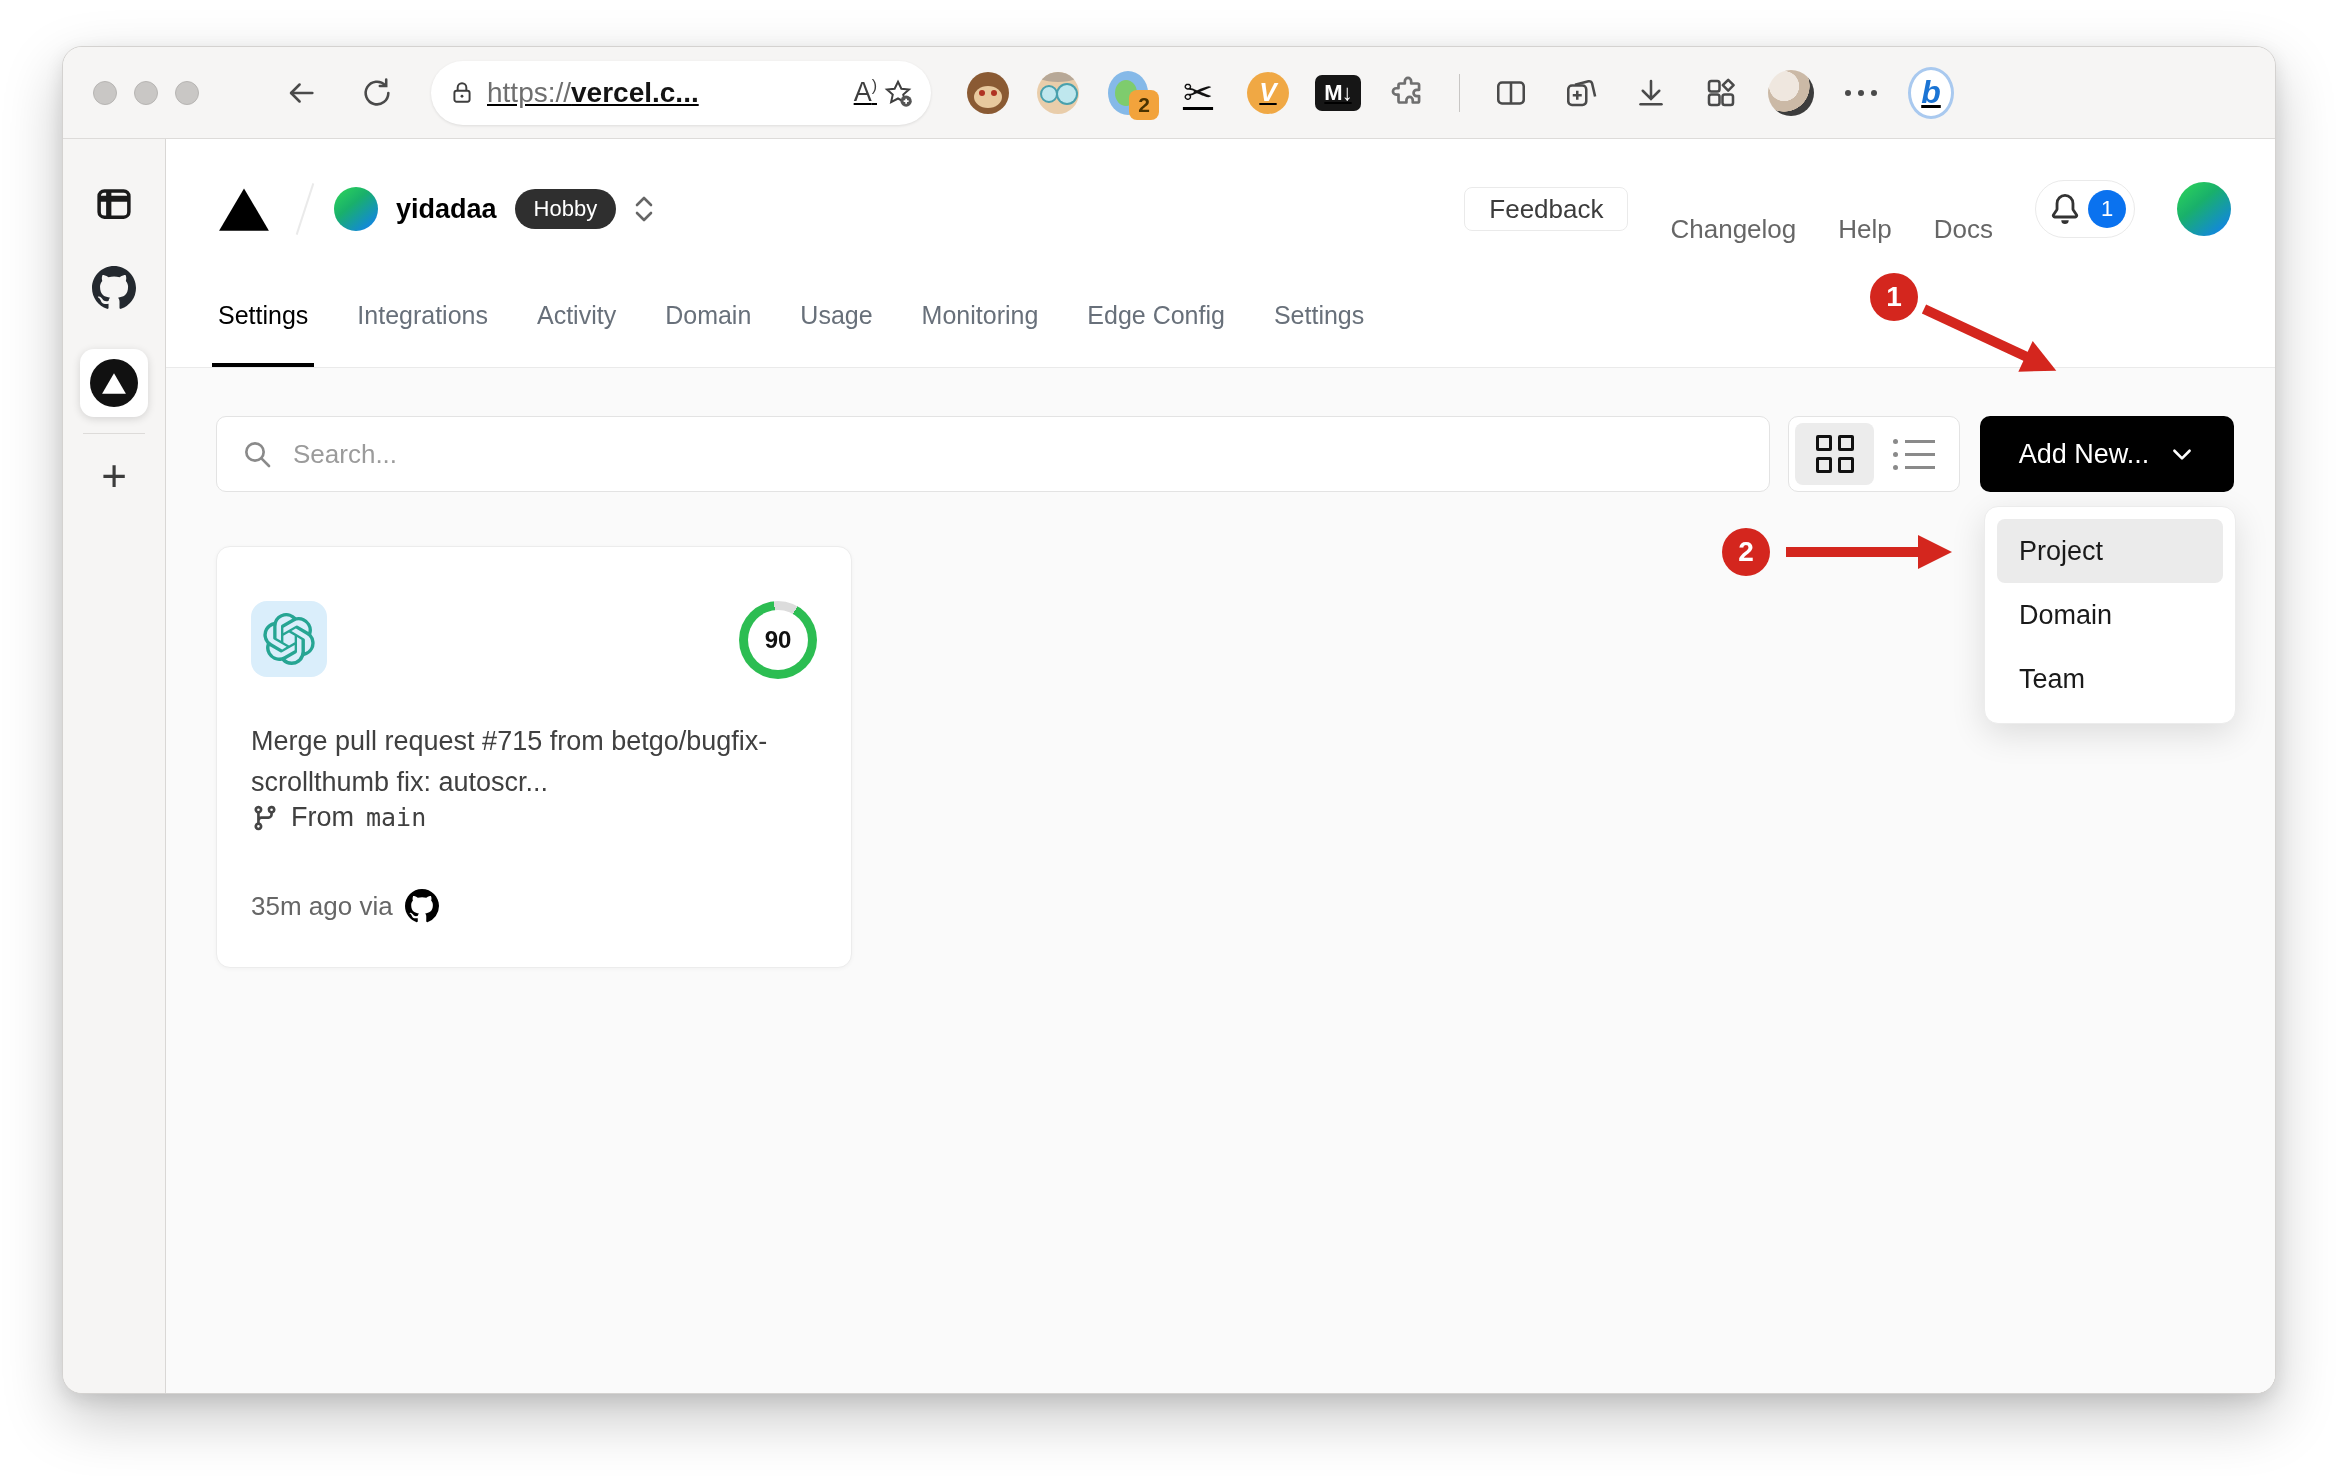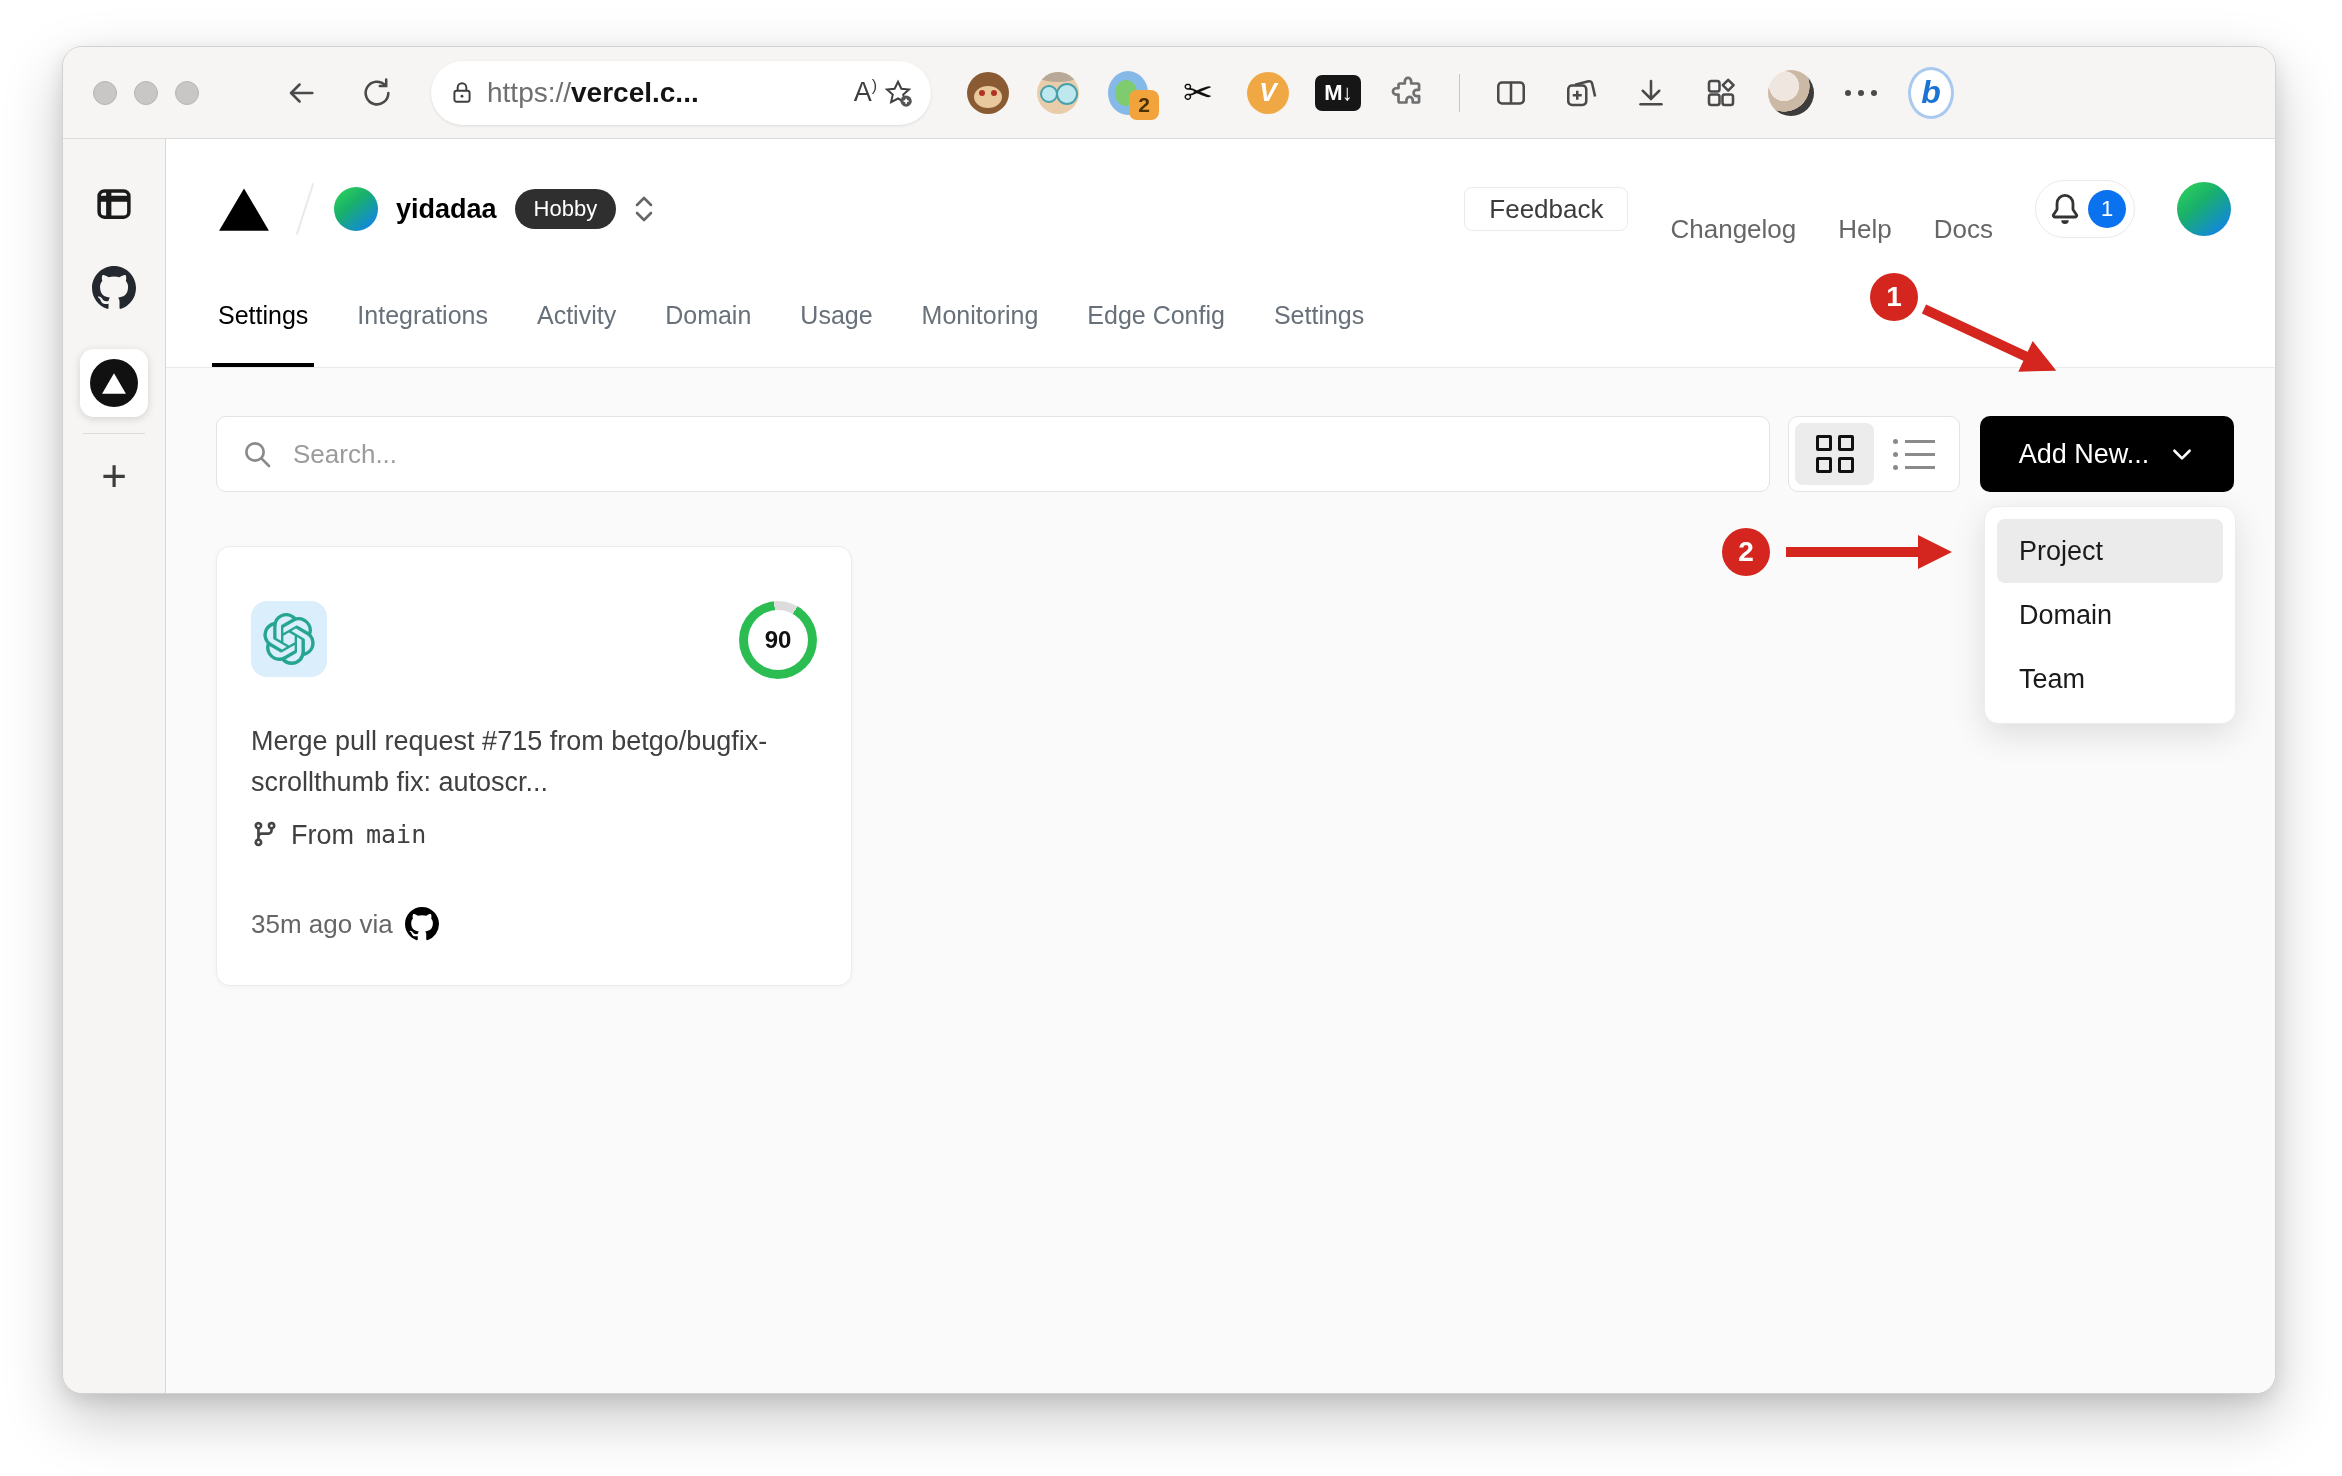--- a/index.html
+++ b/index.html
@@ -8,21 +8,21 @@
   
   .window{
     position:absolute; left:62px; top:46px; width:2214px; height:1348px;
     background:#f6f5f4; border:1px solid #d4d2d0; border-radius:20px;
     box-shadow:0 24px 60px rgba(0,0,0,.22), 0 6px 18px rgba(0,0,0,.10);
     overflow:hidden; display:flex; flex-direction:column;
   }
 
   
   .toolbar{ height:92px; flex:0 0 92px; display:flex; align-items:center; padding:0 30px;
-    border-bottom:1px solid #dddbd9; background:#f6f5f4; }
+    border-bottom:1px solid #dddbd9; background:#f6f5f4;text-decoration:underline; }
   .traffic{ display:flex; gap:17px; }
   .light{ width:24px; height:24px; border-radius:50%; background:#c9c7c5; border:1px solid #b7b5b3; }
   .navbtn{ background:none; border:none; color:#4a4a4a; display:flex; align-items:center; justify-content:center;
     width:48px; height:48px; cursor:pointer; }
   .back{ margin-left:78px; }
   .reload{ margin-left:28px; }
   .addressbar{ margin-left:30px; width:500px; height:64px; background:#fff; border-radius:34px;
     box-shadow:0 1px 3px rgba(0,0,0,.10); display:flex; align-items:center; padding:0 18px; }
   .addressbar .url{ font-size:28px; margin-left:12px; white-space:nowrap; overflow:hidden; flex:1; }
   .url .scheme{ color:#6f6f6f; }
@@ -122,21 +122,21 @@
   .proj-logo svg{ color:#26a593; }
   .proj-meta{ margin-left:26px; min-width:0; }
   .proj-name{ font-size:30px; font-weight:700; color:#000; }
   .proj-domain{ font-size:26px; color:#666; margin-top:8px; }
   .score-ring{ margin-left:auto; width:78px; height:78px; border-radius:50%;
     background:conic-gradient(from -6deg, #dcdcdc 0deg 36deg, #2cbd52 36deg 360deg);
     display:flex; align-items:center; justify-content:center;text-align:right; }
   .score-ring .hole{ width:60px; height:60px; border-radius:50%; background:#fff; display:flex; align-items:center; justify-content:center;
     font-size:24px; font-weight:600; color:#111; }
   .proj-desc{ margin-top:42px; font-size:27px; color:#404040; line-height:1.5; max-width:560px; }
-  .branch-row{ margin-top:18px; display:flex; align-items:flex-start; gap:12px; color:#404040; }
+  .branch-row{ margin-top:0; display:flex; align-items:center; gap:12px; color:#404040; }
   .branch-row .lbl{ font-size:27px; }
   .branch-row .branch{ font-family:"DejaVu Sans Mono", monospace; font-size:25px; }
   .card-footer{ margin-top:56px; display:flex; align-items:center; gap:12px; font-size:26px; color:#666; }
   .card-footer svg{ color:#000; }
 
   
   .dropdown{ position:absolute; left:1818px; top:367px; width:252px; background:#fff; border:1px solid #ececec;
     border-radius:14px; box-shadow:0 10px 34px rgba(0,0,0,.12); padding:12px; z-index:5; }
   .dd-item{ height:64px; display:flex; align-items:center; padding:2px 22px; font-size:27px; color:#1a1a1a;
     border-radius:8px; cursor:pointer; }

